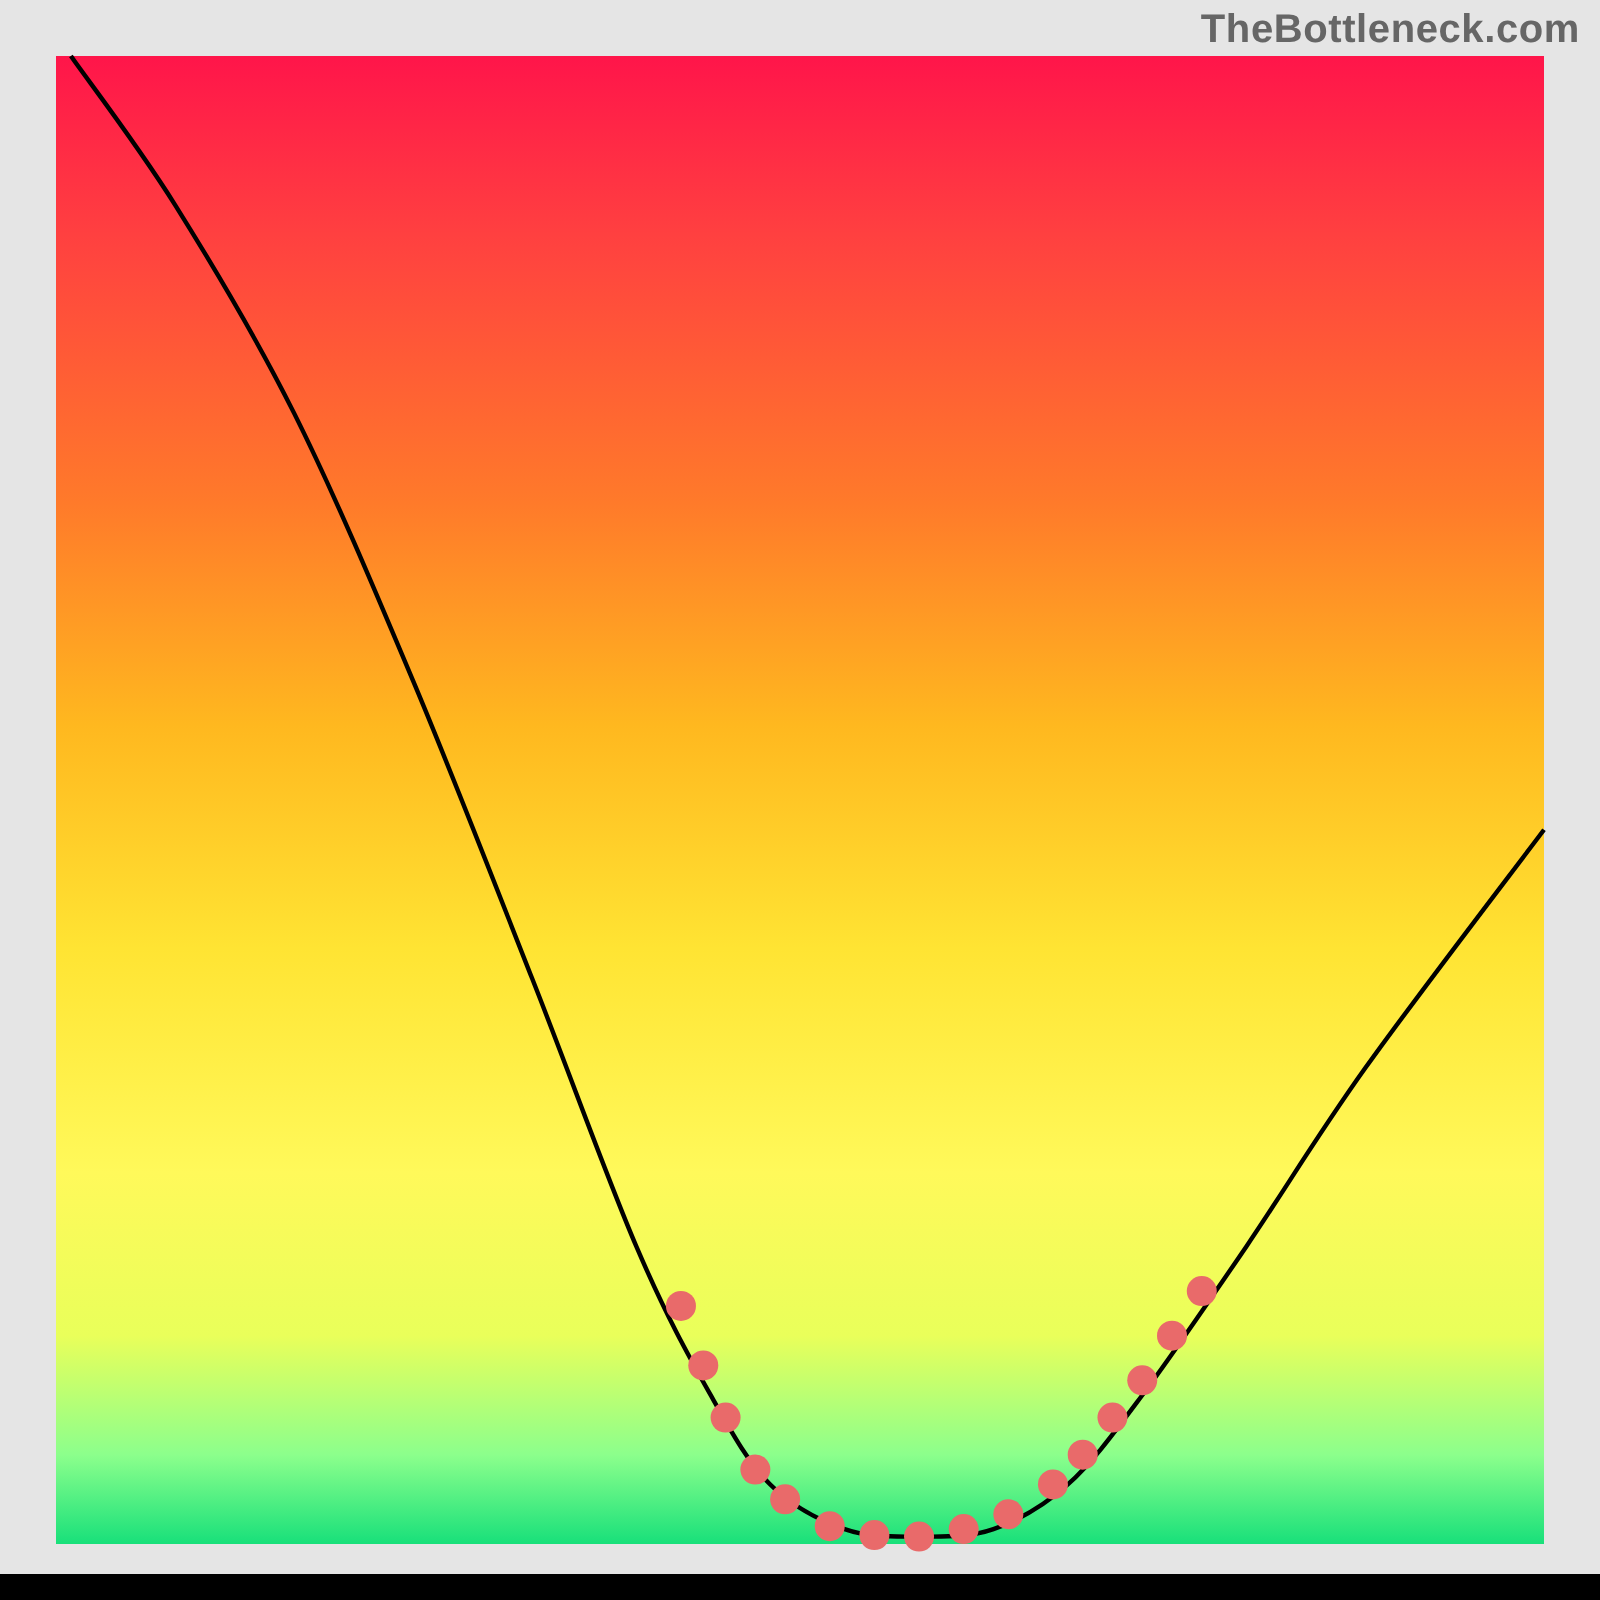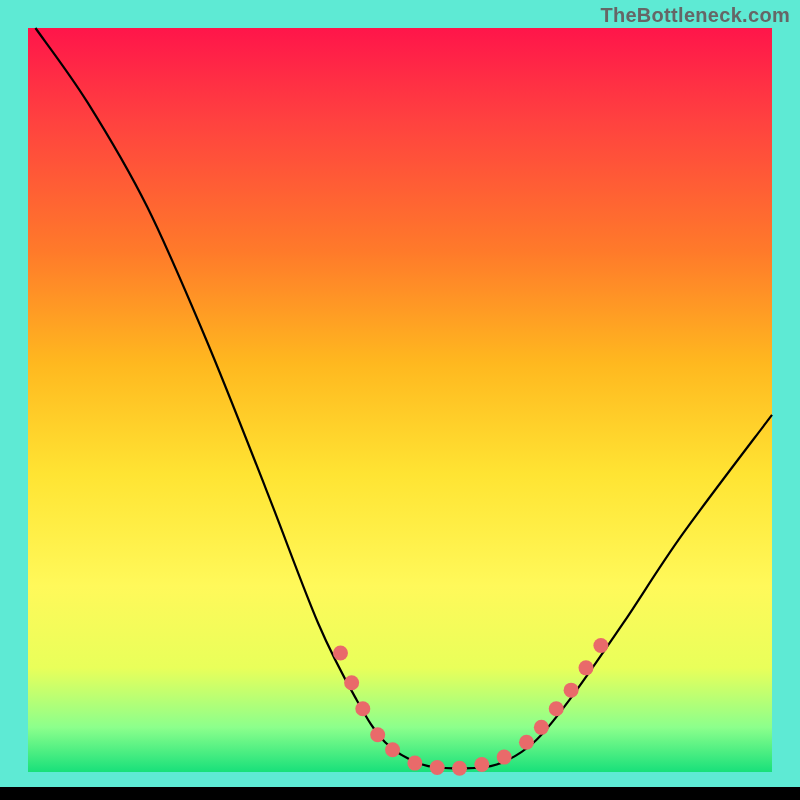--- a/index.html
+++ b/index.html
@@ -7,21 +7,21 @@
     padding: 0;
     width: 800px;
     height: 800px;
     background: #000;
     font-family: Arial, sans-serif;
     overflow: hidden;
   }
   .frame {
     width: 800px;
     height: 787px;
-    background: #5eead4;
+    background: #e5e5e5;
     position: relative;
   }
   .plot-area {
     position: absolute;
     left: 28px;
     top: 28px;
     width: 744px;
     height: 744px;
     background: linear-gradient(to bottom,
       #ff154a 0%,

